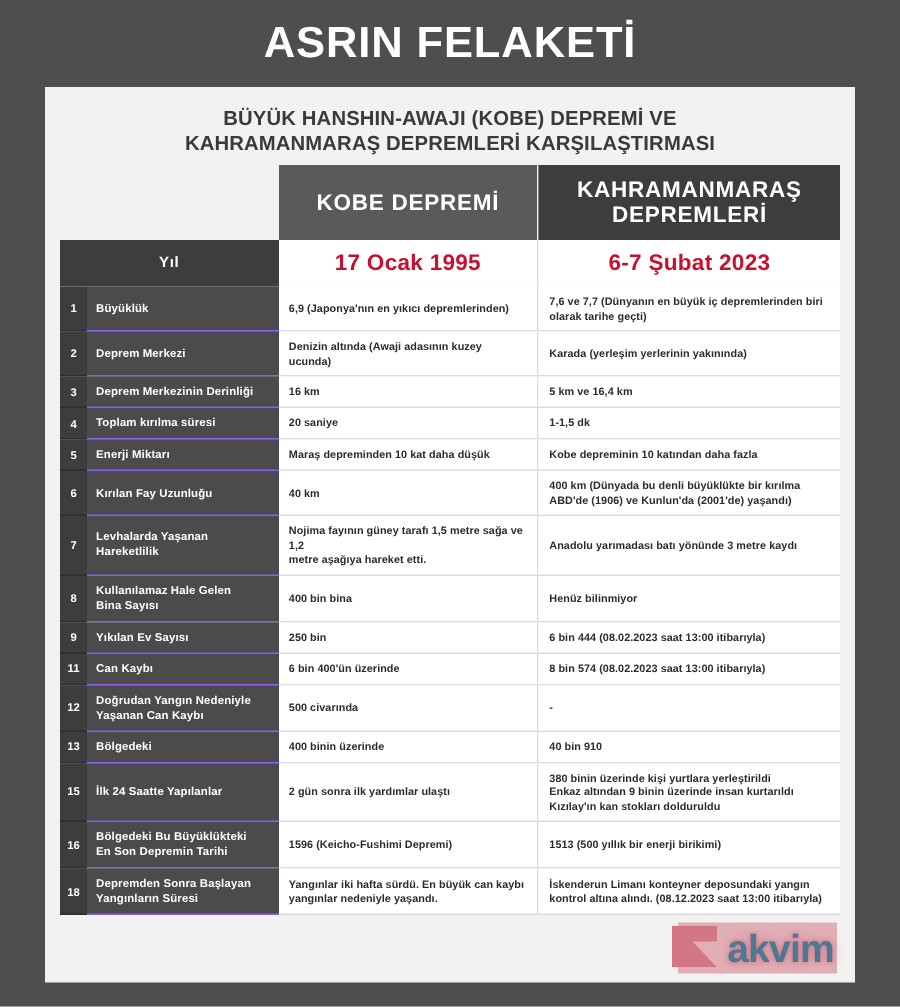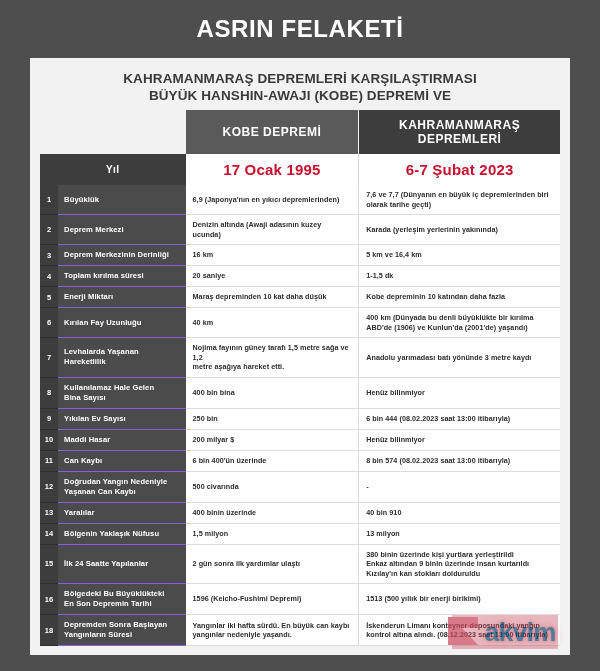--- a/index.html
+++ b/index.html
@@ -18,21 +18,21 @@
   
   .banner {
     height: 58px;
     display: flex;
     align-items: center;
     justify-content: center;
     background: #4e4e4e;
   }
   .banner-title {
     color: #ffffff;
-    font-size: 24px;
+    font-size: 29px;
     font-weight: bold;
     letter-spacing: 0.6px;
     line-height: 1;
   }
 
   
   .card {
     position: absolute;
     left: 30px;
     top: 58px;
@@ -75,21 +75,21 @@
   col.c-idx   { width: 18px; }
   col.c-label { width: 127px; }
   col.c-kobe  { width: 173px; }
   col.c-maras { width: 200px; }
 
   
   .hdr-spacer { background: transparent; border: none; }
   th.col-head {
     background: #5a5a5a;
     color: #ffffff;
-    font-size: 12px;
+    font-size: 15px;
     font-weight: bold;
     letter-spacing: 0.5px;
     text-align: center;
     padding: 8px 4px;
     border-right: 1px solid #f2f2f2;
   }
   th.col-head.last { border-right: none; }
   th.col-head.dark { background: #3d3d3d; margin-left: 36px; }
 
   
@@ -193,22 +193,22 @@
 </head>
 <body>
 
 <div class="banner">
   <div class="banner-title">ASRIN FELAKETİ</div>
 </div>
 
 <div class="card">
 
   <div class="subtitle">
+    <span class="subtitle-line">BÜYÜK HANSHIN-AWAJI (KOBE) DEPREMİ VE</span>
     <span class="subtitle-line">KAHRAMANMARAŞ DEPREMLERİ KARŞILAŞTIRMASI</span>
-    <span class="subtitle-line">BÜYÜK HANSHIN-AWAJI (KOBE) DEPREMİ VE</span>
   </div>
 
   <div class="table-wrap">
     <table class="cmp">
       <colgroup>
         <col class="c-idx">
           <col class="c-label">
           <col class="c-kobe">
           <col class="c-maras">
       </colgroup>
@@ -333,32 +333,20 @@
               <span class="val-line">Yıkılan Ev Sayısı</span>
             </td>
             <td class="val">
               <span class="val-line">250 bin</span>
             </td>
             <td class="val last">
               <span class="val-line">6 bin 444 (08.02.2023 saat 13:00 itibarıyla)</span>
             </td>
           </tr>
           <tr>
-            <td class="idx">10</td>
-            <td class="label">
-              <span class="val-line">Maddi Hasar</span>
-            </td>
-            <td class="val">
-              <span class="val-line">200 milyar $</span>
-            </td>
-            <td class="val last">
-              <span class="val-line">Henüz bilinmiyor</span>
-            </td>
-          </tr>
-          <tr>
             <td class="idx">11</td>
             <td class="label">
               <span class="val-line">Can Kaybı</span>
             </td>
             <td class="val">
               <span class="val-line">6 bin 400'ün üzerinde</span>
             </td>
             <td class="val last">
               <span class="val-line">8 bin 574 (08.02.2023 saat 13:00 itibarıyla)</span>
             </td>
@@ -372,39 +360,27 @@
             <td class="val">
               <span class="val-line">500 civarında</span>
             </td>
             <td class="val last">
               <span class="val-line">-</span>
             </td>
           </tr>
           <tr>
             <td class="idx">13</td>
             <td class="label">
-              <span class="val-line">Yaralılar</span>
+              <span class="val-line">Bölgedeki</span>
             </td>
             <td class="val">
               <span class="val-line">400 binin üzerinde</span>
             </td>
             <td class="val last">
               <span class="val-line">40 bin 910</span>
-            </td>
-          </tr>
-          <tr>
-            <td class="idx">14</td>
-            <td class="label">
-              <span class="val-line">Bölgenin Yaklaşık Nüfusu</span>
-            </td>
-            <td class="val">
-              <span class="val-line">1,5 milyon</span>
-            </td>
-            <td class="val last">
-              <span class="val-line">13 milyon</span>
             </td>
           </tr>
           <tr>
             <td class="idx">15</td>
             <td class="label">
               <span class="val-line">İlk 24 Saatte Yapılanlar</span>
             </td>
             <td class="val">
               <span class="val-line">2 gün sonra ilk yardımlar ulaştı</span>
             </td>

